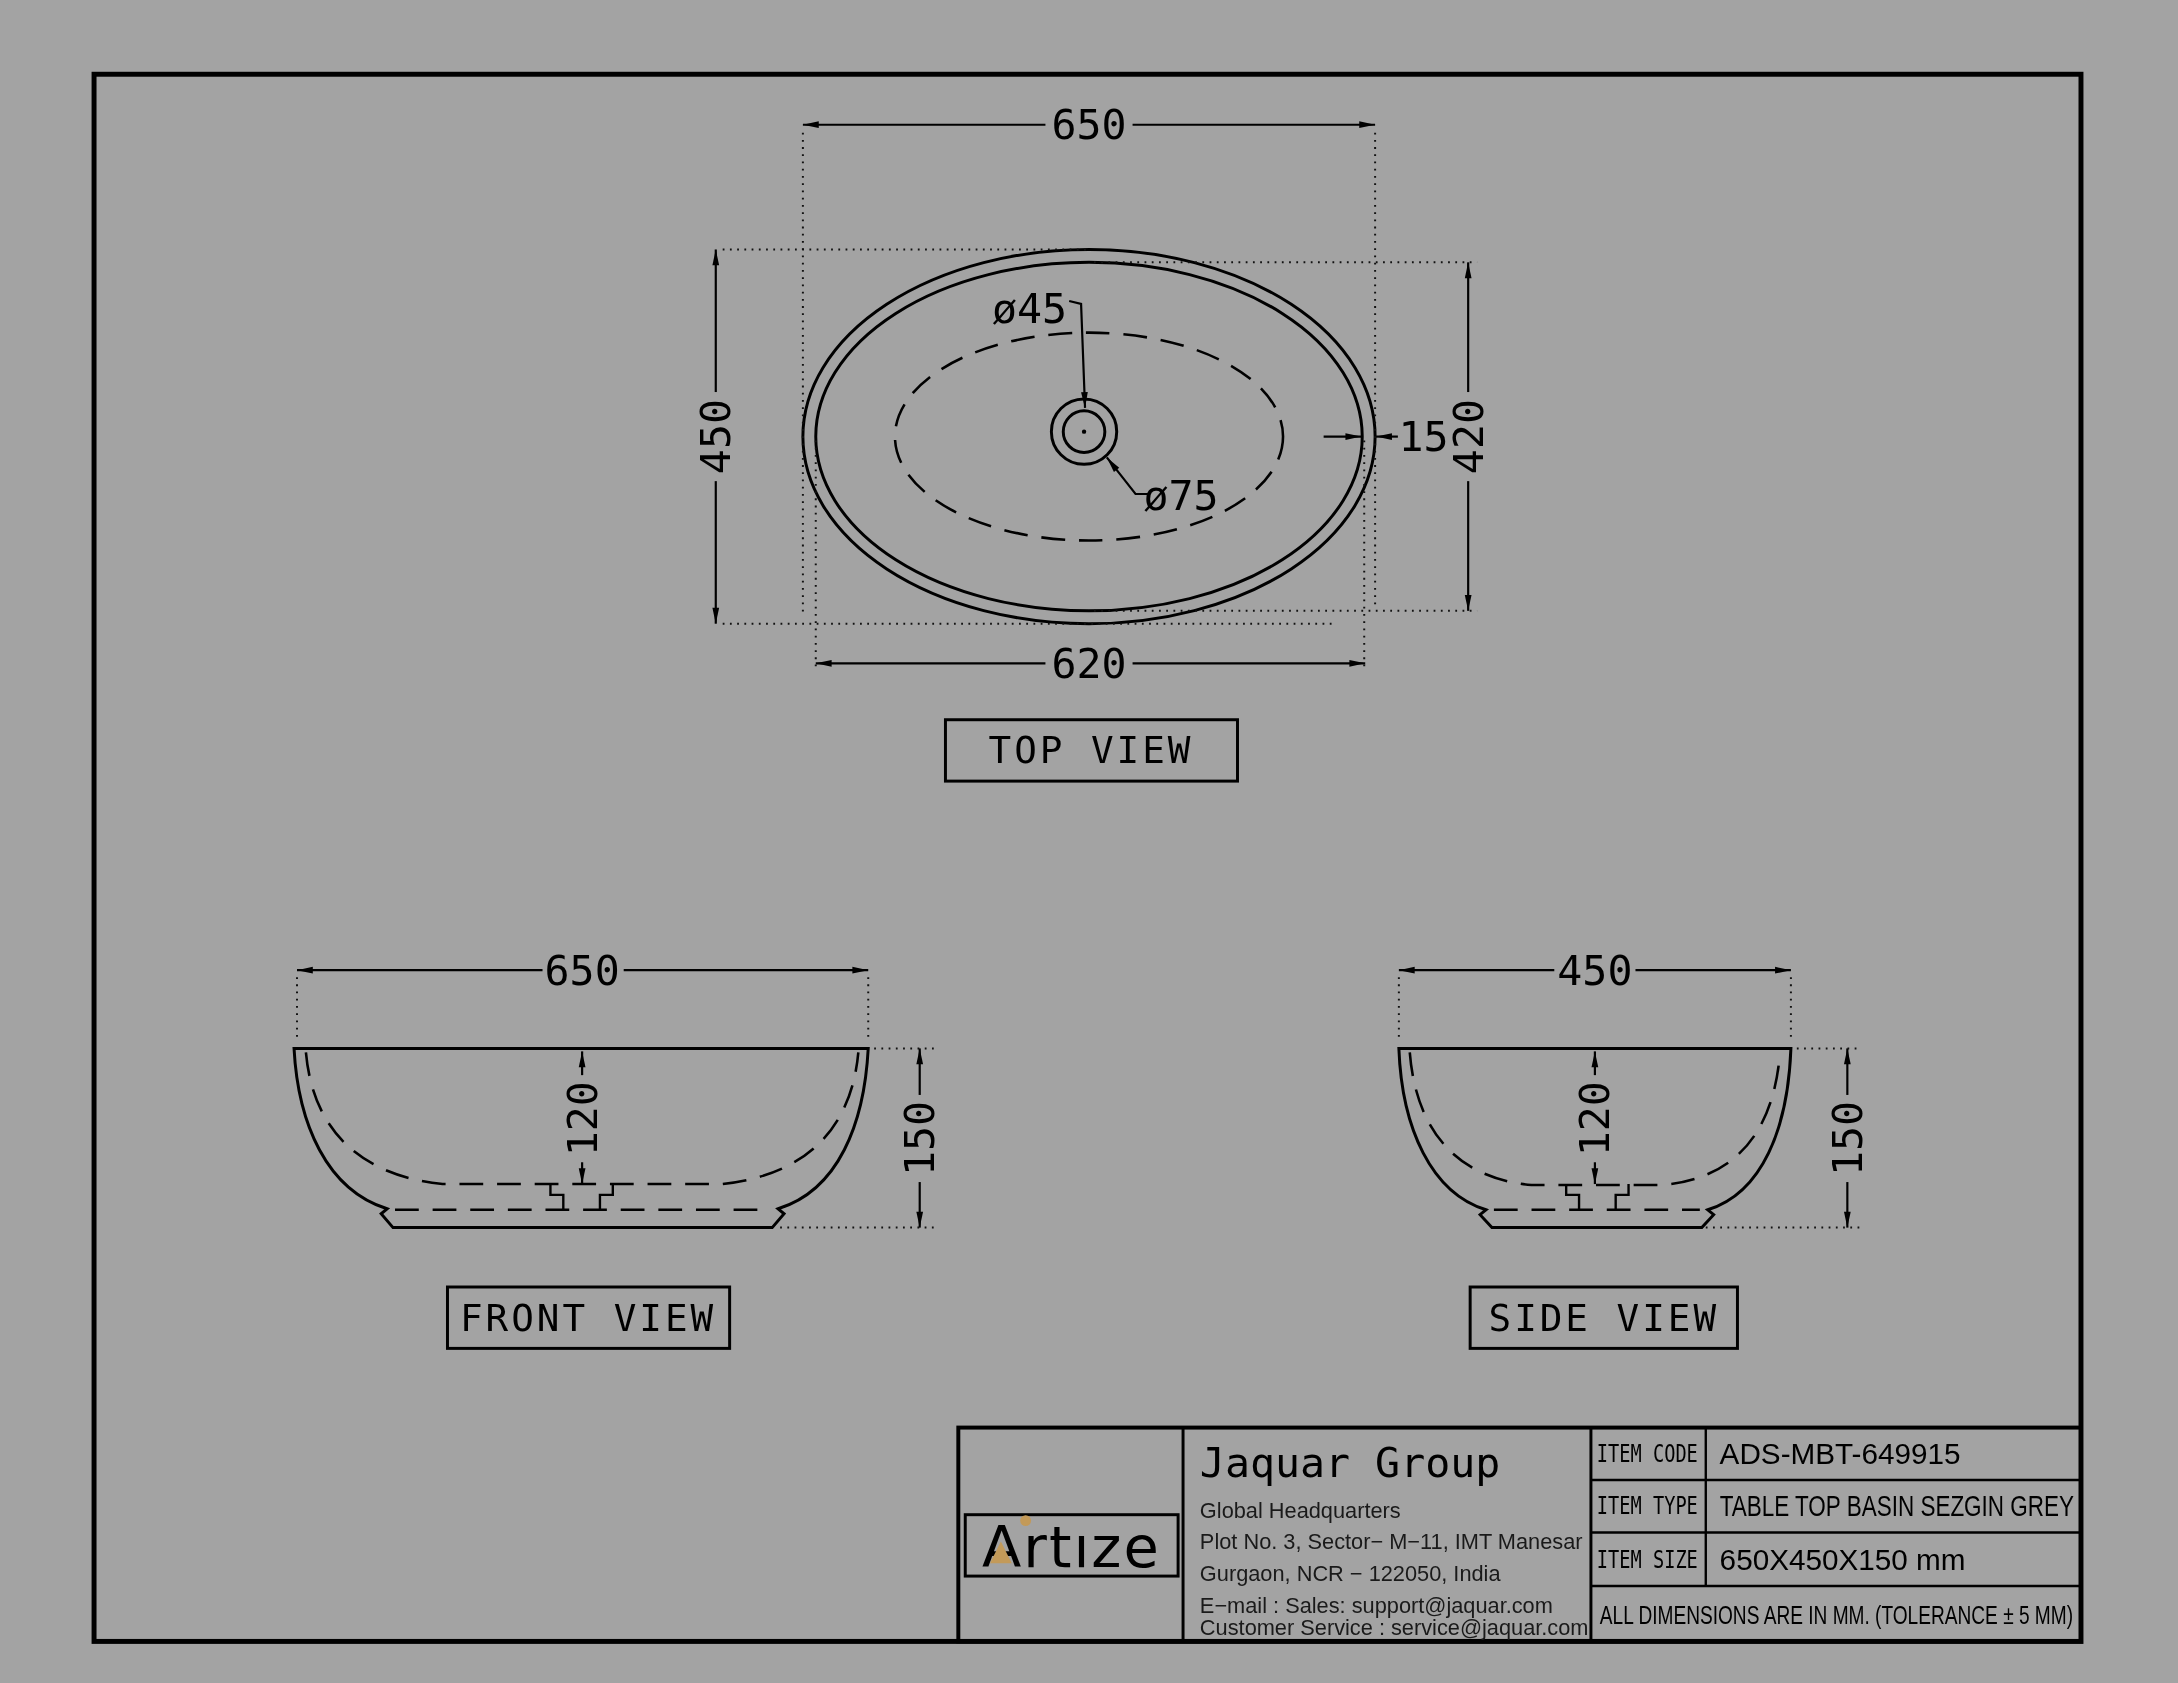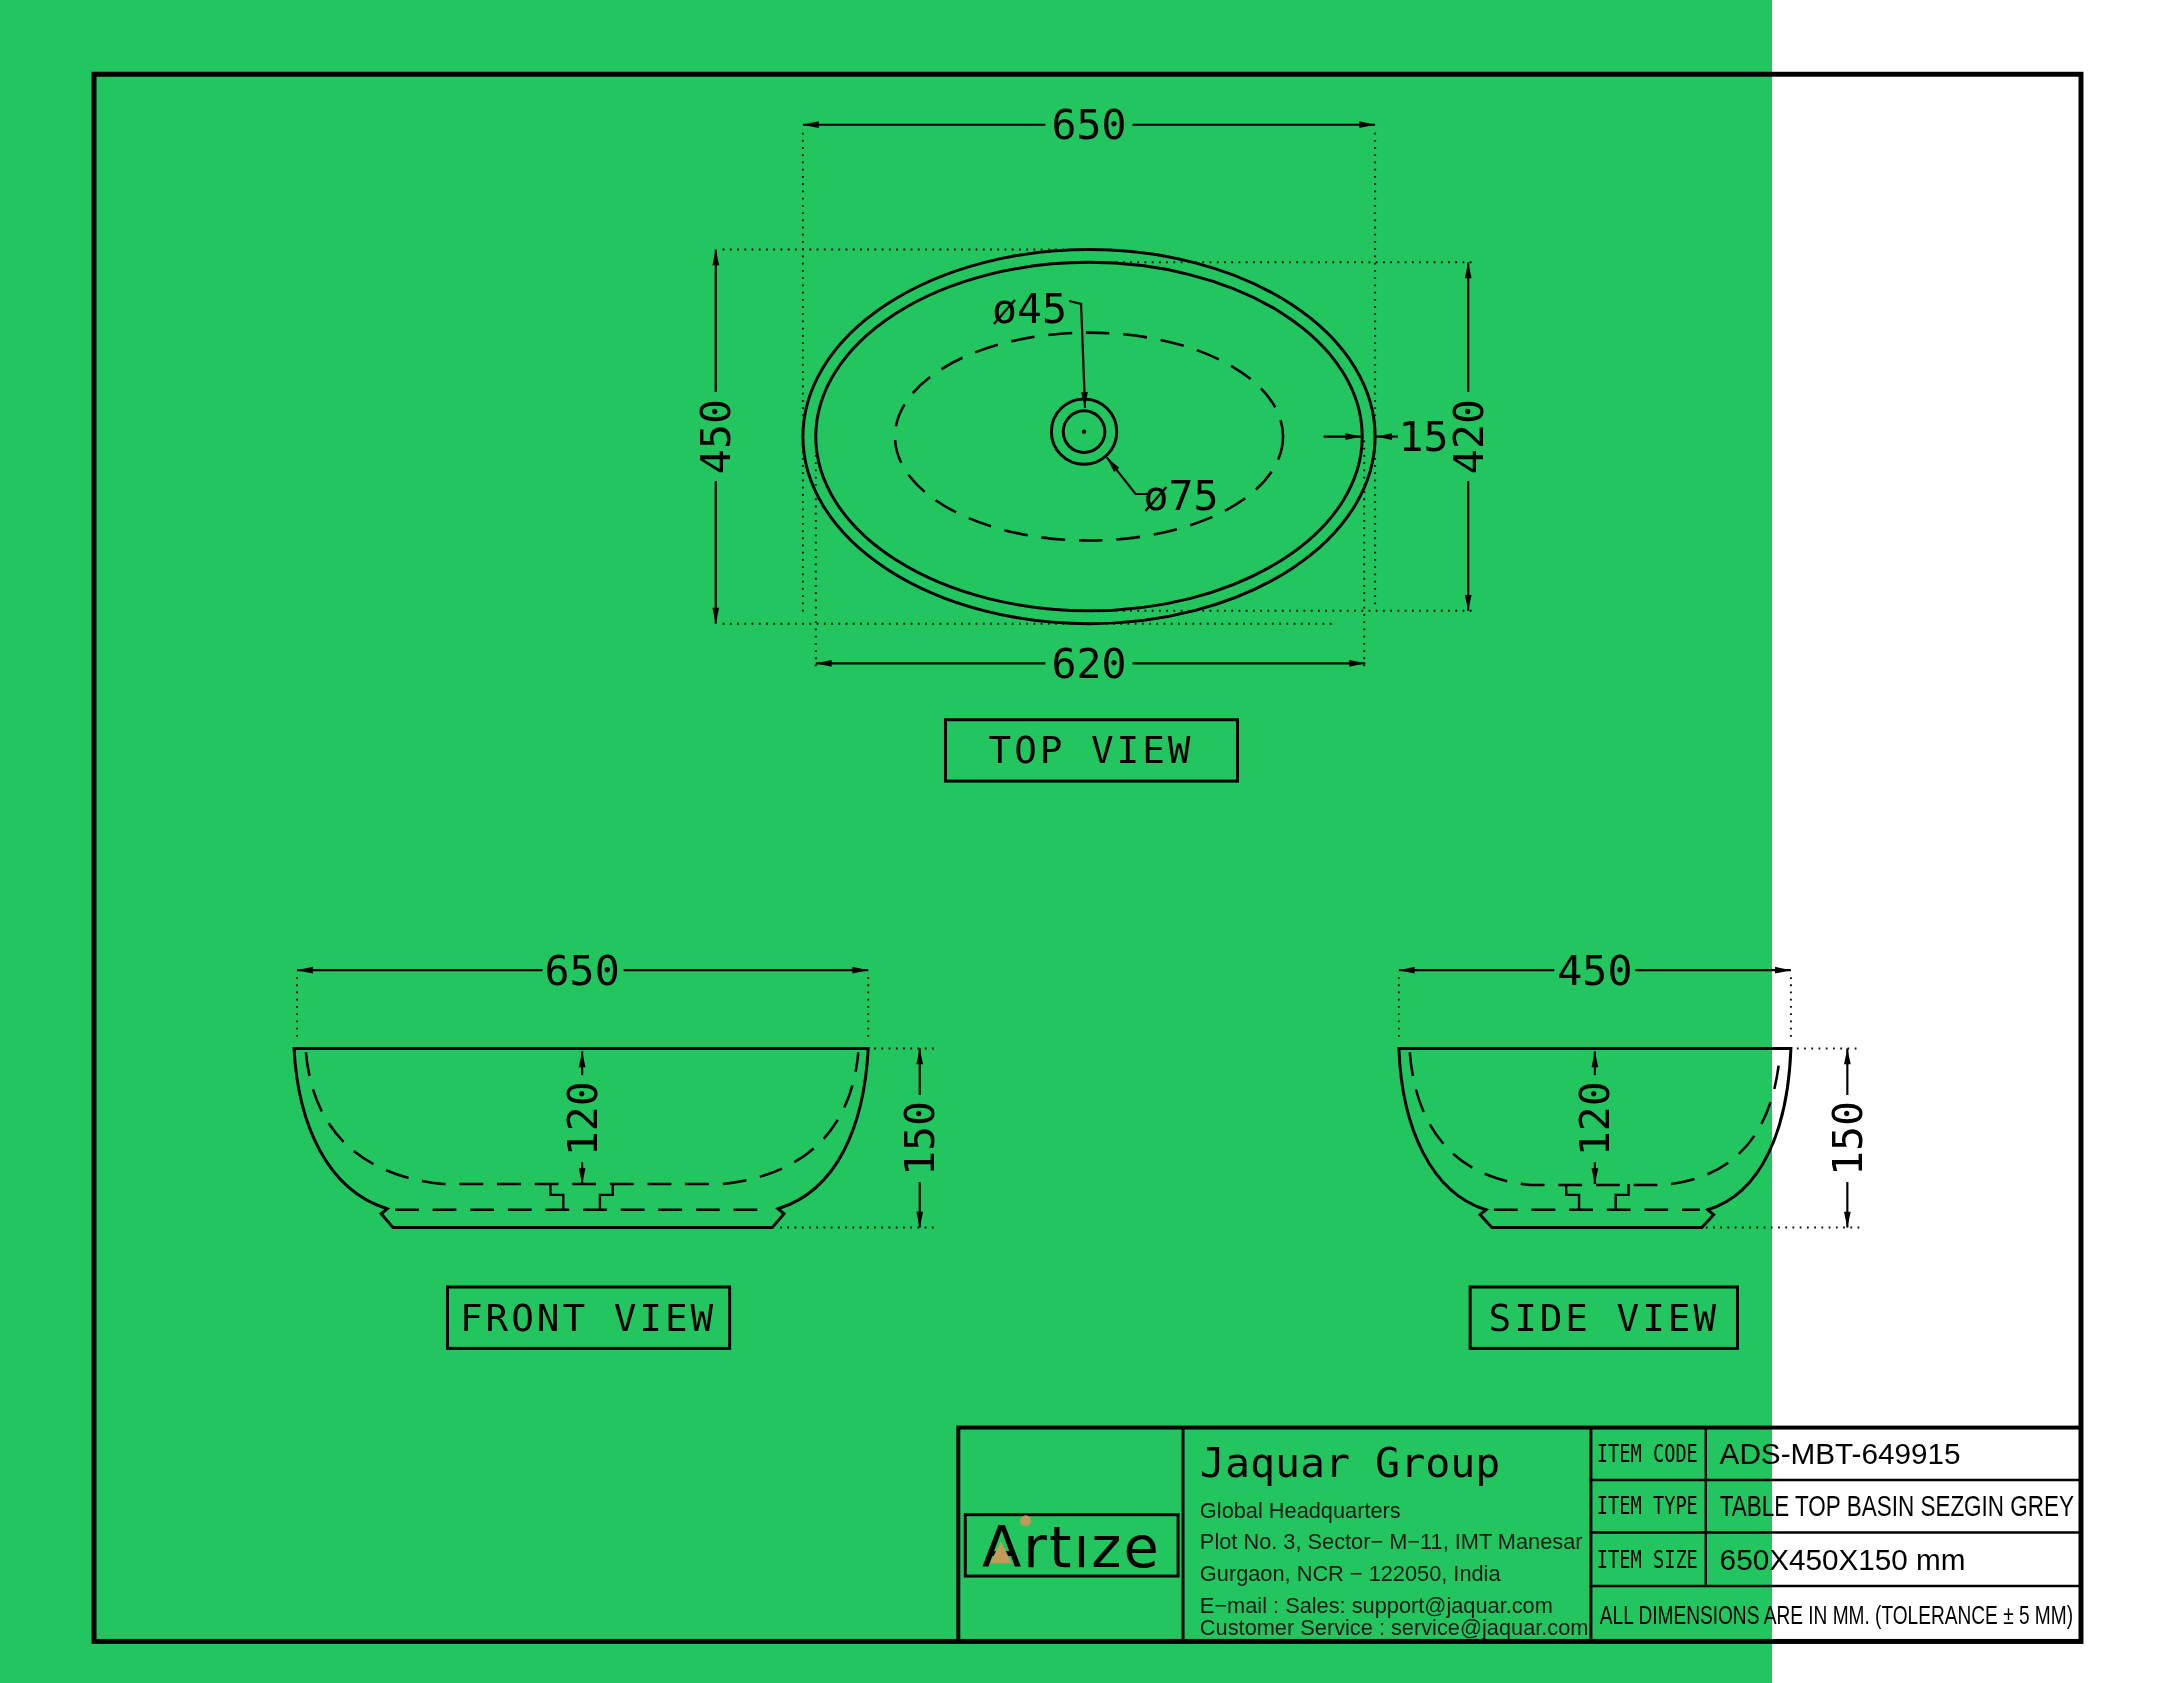--- a/index.html
+++ b/index.html
@@ -1,16 +1,16 @@
 <!DOCTYPE html>
 <html><head>
 <meta charset="utf-8">
 <style>
   html,body{margin:0;padding:0;background:#ffffff;}
-  .sheet{width:1772px;height:1683px;position:relative;background:#22c55e;}
+  .sheet{width:2178px;height:1683px;position:relative;background:#a3a3a3;}
   svg text{font-family:"DejaVu Sans Mono", monospace;fill:#000;}
   .ln{stroke:#000;stroke-width:3;fill:none;}
   .lnthin{stroke:#000;stroke-width:2.4;fill:none;}
   .dim{stroke:#000;stroke-width:2.2;fill:none;}
   .dot{stroke:#111;stroke-width:2;fill:none;stroke-dasharray:1.8 5.5;}
   .dash{stroke:#000;stroke-width:2.6;fill:none;stroke-dasharray:24 14;}
   .dimtext{font-size:42px;text-anchor:middle;}
   .viewlabel{font-size:38px;text-anchor:middle;letter-spacing:3px;}
   .tb-label{font-size:25px;}
   .tb-value{font-family:"Liberation Sans",sans-serif;font-size:30px;}

